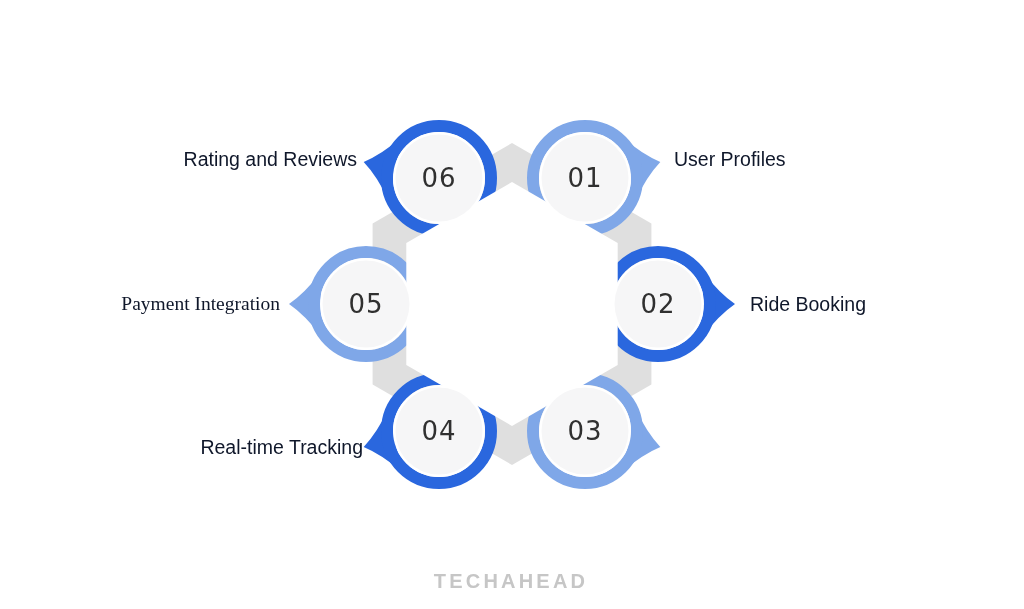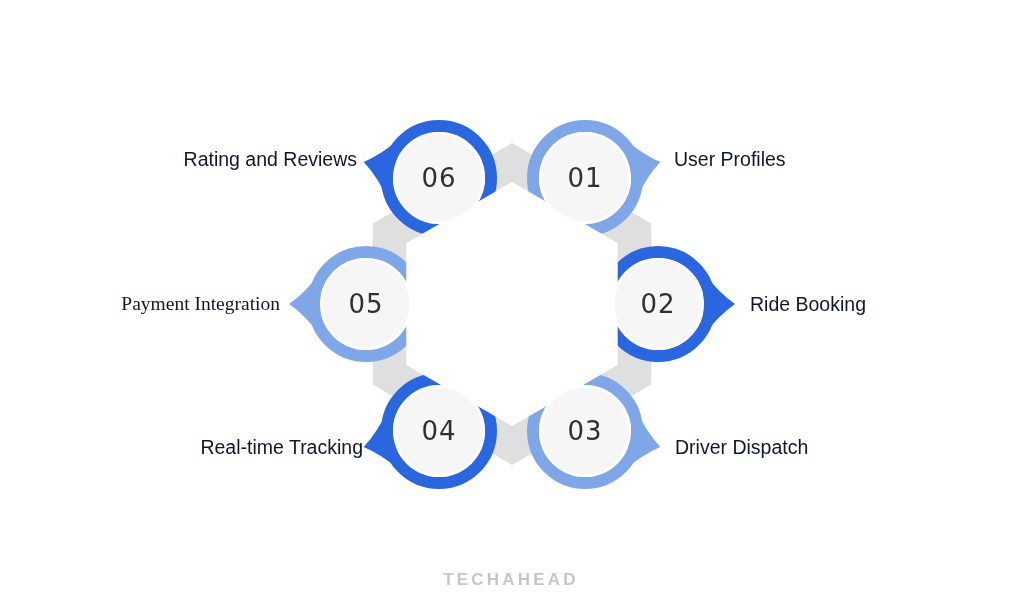--- a/index.html
+++ b/index.html
@@ -29,21 +29,21 @@
   .lbl-ride-booking       { left: 750px;  top: 294px; text-align: center; }
   .lbl-driver-dispatch    { left: 675px;  top: 437px; }
   .lbl-rating-and-reviews { right: 667px; top: 149px; }
   .lbl-payment-integration{ right: 744px; top: 294px; font-family: Liberation Serif, serif; }
   .lbl-real-time-tracking { right: 661px; top: 437px; }
   #logo {
     position: absolute;
     left: 511px;
     top: 570px;
     transform: translateX(-50%);
-    font-size: 17px;
+    font-size: 20px;
     font-weight: 700;
     letter-spacing: 3.2px;
     color: #c6c6c6;
   }
 </style>
 </head>
 <body>
 
 <div id="stage">
 
@@ -110,19 +110,18 @@
     </g>
     <g>
       <circle cx="439" cy="178" r="46" fill="#ffffff"></circle>
       <circle cx="439" cy="178" r="43.5" fill="#f6f6f7"></circle>
       <text x="439" y="187" text-anchor="middle" class="node-number">06</text>
     </g>
   </svg>
 
   <div class="node-label lbl-user-profiles">User Profiles</div>
   <div class="node-label lbl-ride-booking">Ride Booking</div>
-  <div class="node-label lbl-driver-dispatch">Driver Dispatch</div>
   <div class="node-label lbl-real-time-tracking">Real-time Tracking</div>
   <div class="node-label lbl-payment-integration">Payment Integration</div>
   <div class="node-label lbl-rating-and-reviews">Rating and Reviews</div>
 
   <div id="logo">TECHAHEAD</div>
 </div>
 
 </body></html>

